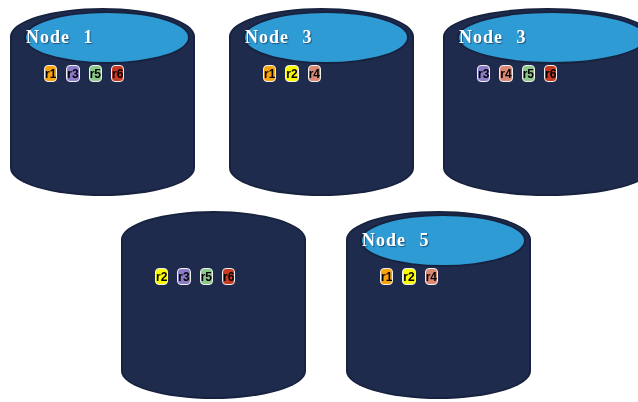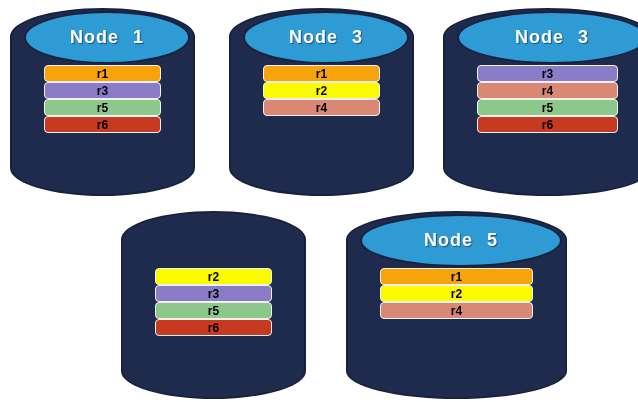--- a/index.html
+++ b/index.html
@@ -17,21 +17,21 @@
   }
   .node {
     position: absolute;
     width: 185px;
     height: 188px;
   }
   .pos-1 { left: 10px;  top: 8px; }
   .pos-2 { left: 229px; top: 8px; }
   .pos-3 { left: 443px; top: 8px; padding-left: 24px; }
   .pos-4 { left: 121px; top: 211px; }
-  .pos-5 { left: 346px; top: 211px; padding-left: 36px; }
+  .pos-5 { left: 346px; top: 211px; }
 
   .cyl-top-back {
     position: absolute;
     left: 0; top: 0;
     width: 100%;
     height: 57px;
     background: var(--body, #1F2B4D);
     border: 2px solid var(--outline, #17223F);
     border-radius: 50%;
     box-sizing: border-box;
@@ -54,36 +54,38 @@
     left: 14px; right: 5px;
     top: 3px;
     height: 53px;
     background: var(--top, #2E9BD5);
     border: 2px solid var(--outline, #17223F);
     border-radius: 50%;
     box-sizing: border-box;
     z-index: 3;
     display: flex;
     align-items: center;
-    justify-content: center;
+    justify-content: flex-start;
+    font-family: Liberation Serif, serif;
   }
   .node-title {
     color: #ffffff;
     font-weight: bold;
     font-size: 18px;
     letter-spacing: 1px;
     word-spacing: 8px;
     text-shadow: 1px 1px 1px rgba(15, 25, 55, 0.55);
   }
   .replica-list {
     position: absolute;
     left: 34px; right: 34px;
     top: 57px;
     display: flex;
-    flex-direction: column;
+    flex-direction: row;
+    gap: 9px;
     z-index: 4;
   }
   .bar {
     height: 15px;
     border-radius: 4px;
     border: 1px solid var(--bar-border, #F0F0F0);
     box-sizing: content-box;
     display: flex;
     align-items: center;
     justify-content: center;

